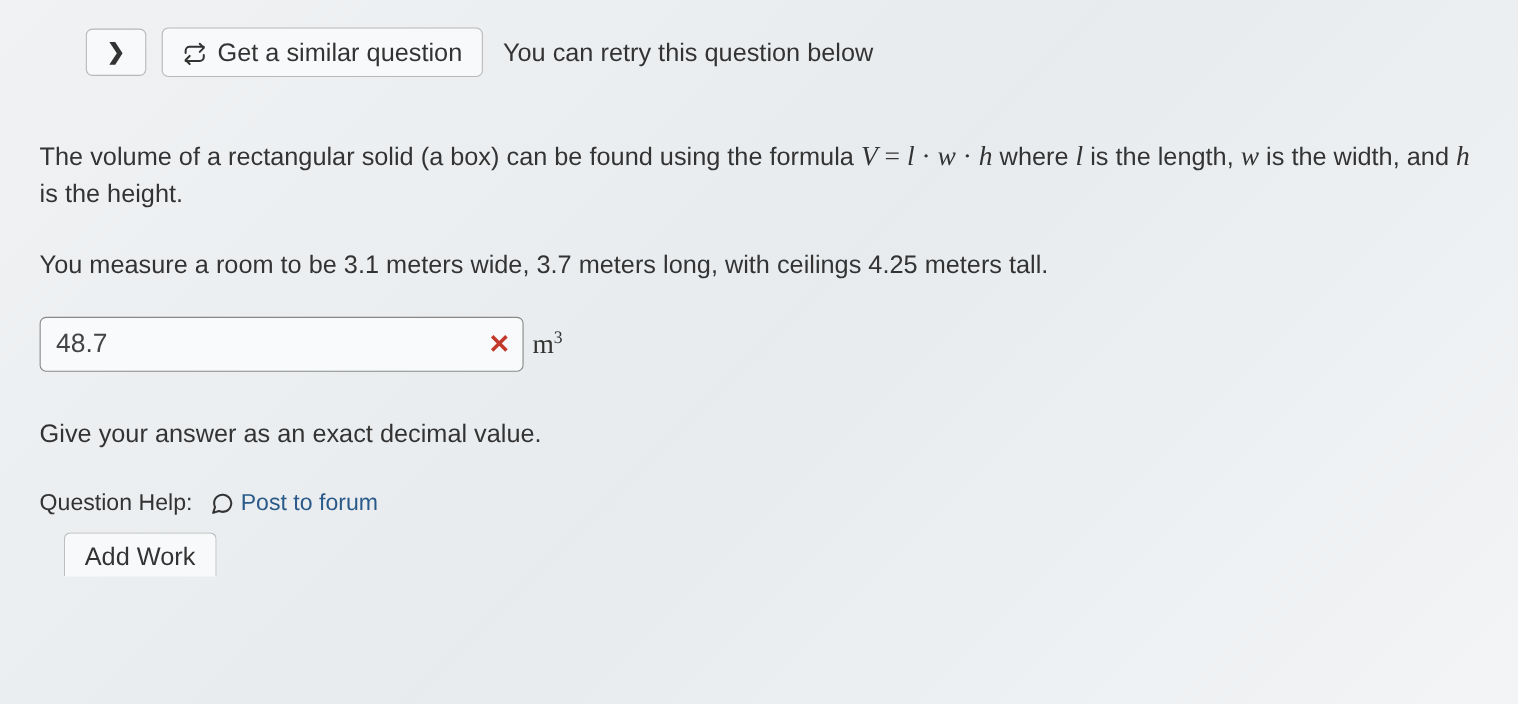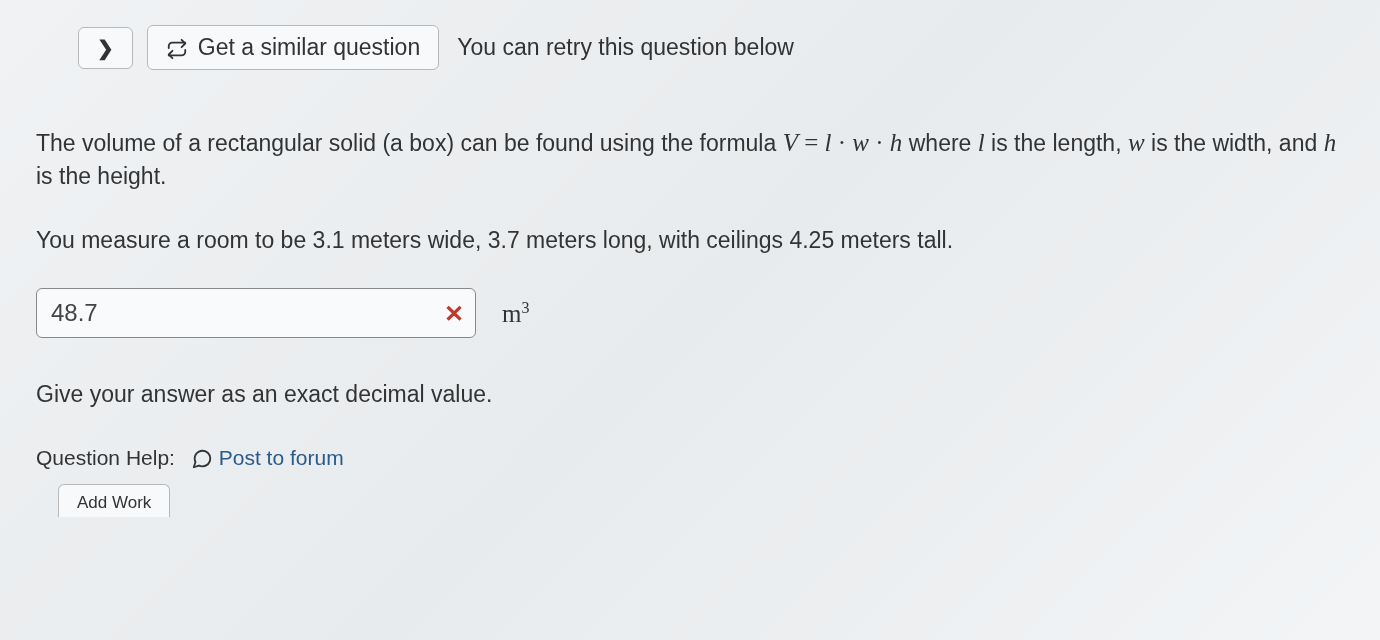--- a/index.html
+++ b/index.html
@@ -55,21 +55,21 @@
       font-style: italic;
       font-size: 25px;
     }
     .math-eq {
       font-family: "Times New Roman", serif;
       font-size: 25px;
     }
     .answer-row {
       display: flex;
       align-items: center;
-      gap: 26px;
+      gap: 8px;
       margin-top: 28px;
       margin-bottom: 40px;
     }
     .answer-input-wrap {
       position: relative;
       display: inline-flex;
       align-items: center;
     }
     .answer-input {
       width: 440px;
@@ -113,21 +113,21 @@
       gap: 6px;
       margin-left: 10px;
     }
     .add-work-btn {
       background: #f8f9fa;
       border: 1px solid #b8b8b8;
       border-top-left-radius: 6px;
       border-top-right-radius: 6px;
       border-bottom: none;
       padding: 8px 18px 4px 18px;
-      font-size: 17px;
+      font-size: 23px;
       color: #333;
       cursor: pointer;
       font-family: inherit;
       margin-top: 12px;
       margin-left: 22px;
     }
     .chevron-icon {
       font-weight: bold;
       font-size: 20px;
     }

